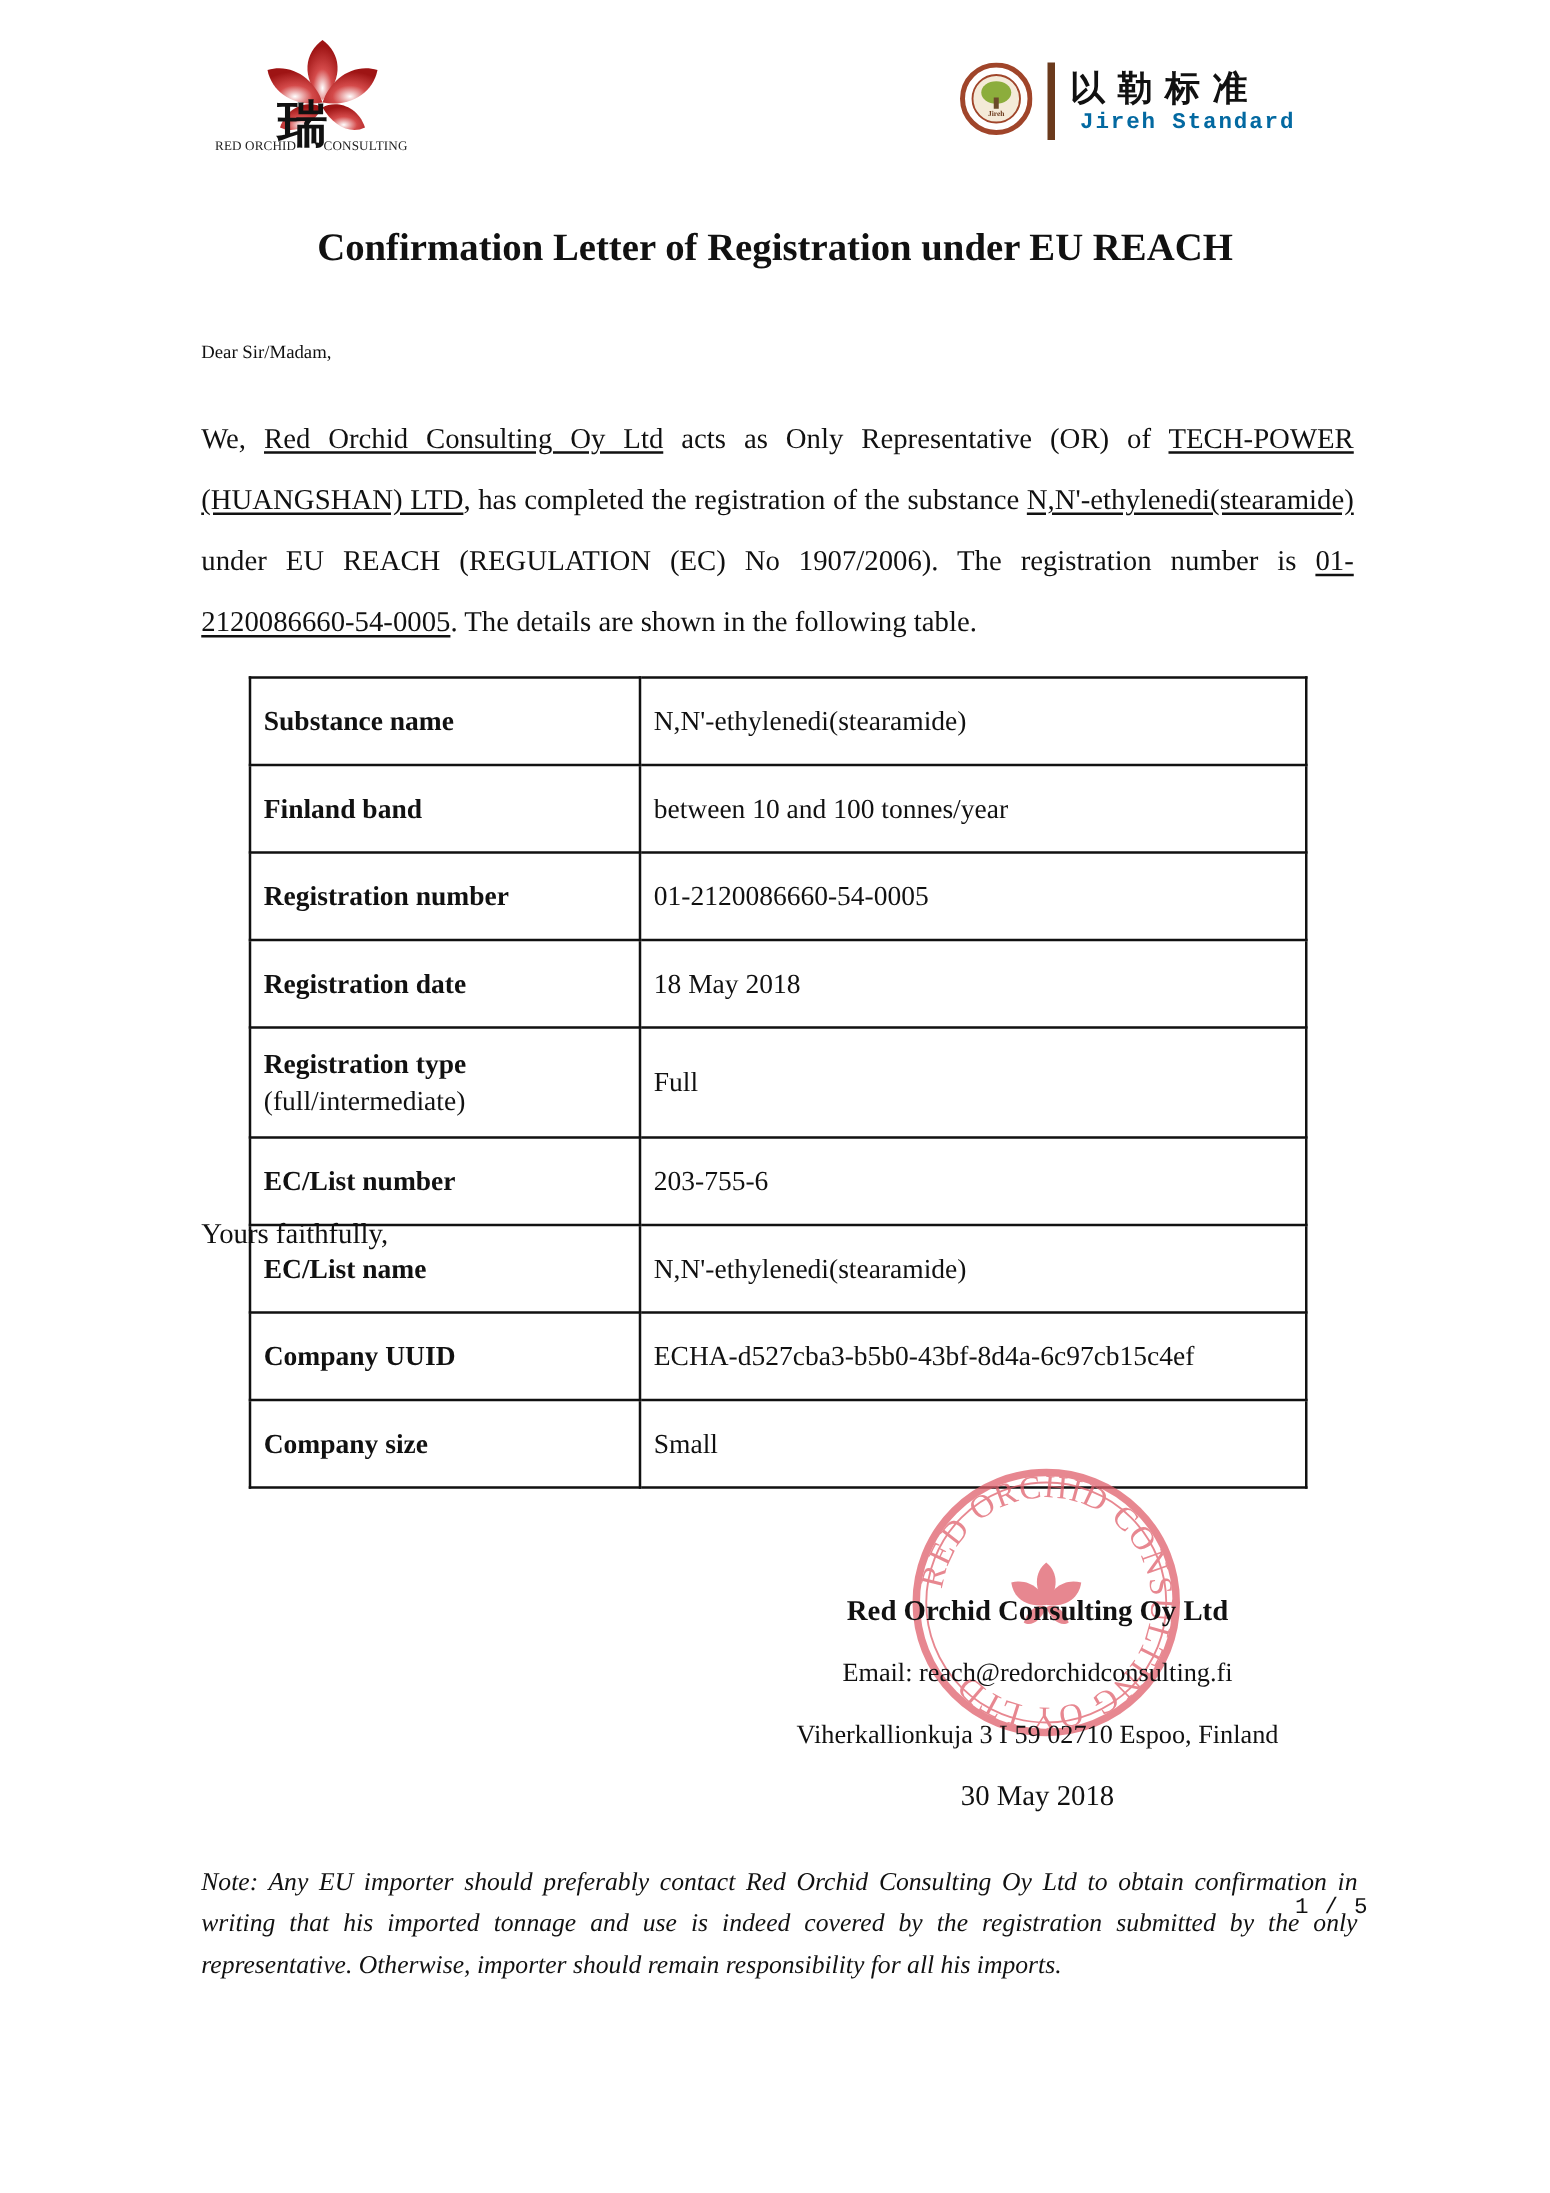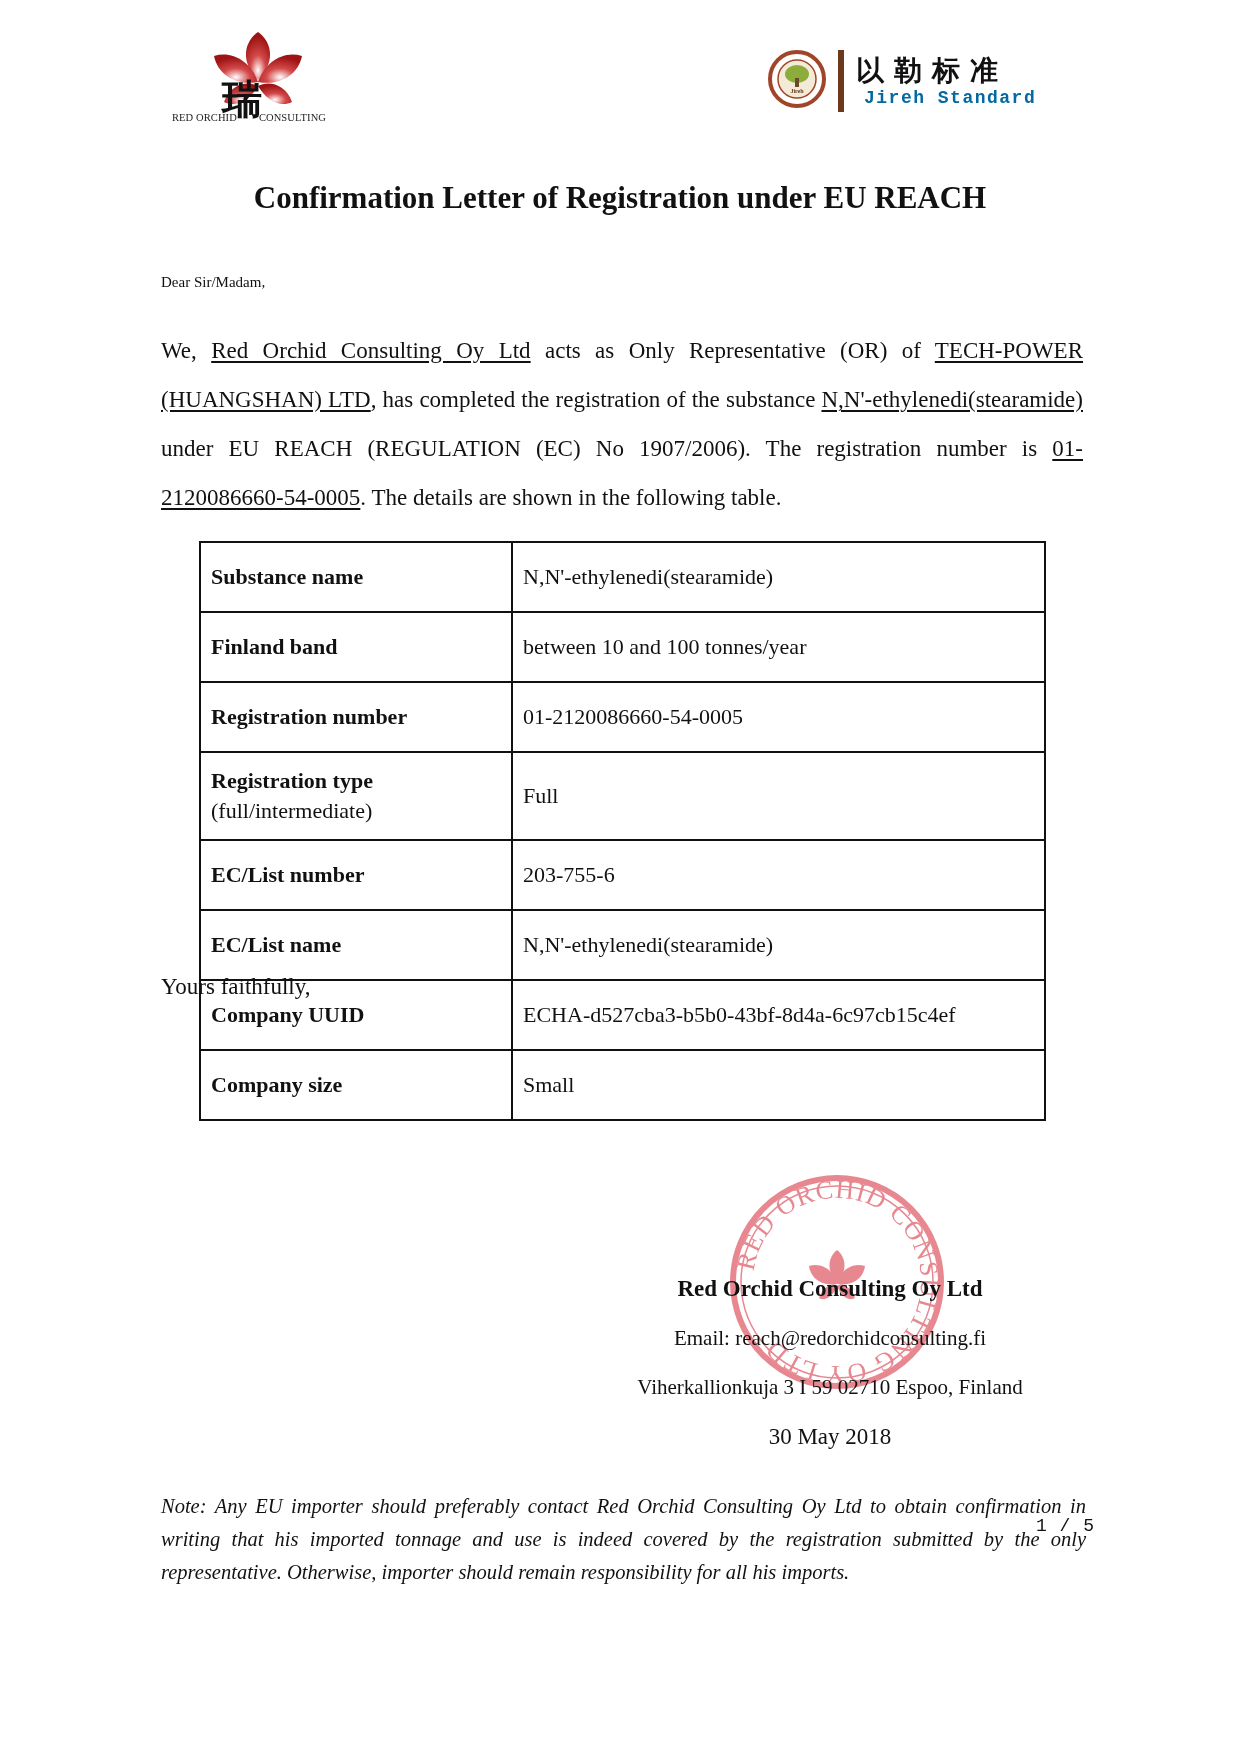--- a/index.html
+++ b/index.html
@@ -98,20 +98,24 @@
       <td>N,N'-ethylenedi(stearamide)</td>
     </tr>
     <tr>
       <td class="k">Finland band</td>
       <td>between 10 and 100 tonnes/year</td>
     </tr>
     <tr>
       <td class="k">Registration number</td>
       <td>01-2120086660-54-0005</td>
     </tr>
+    <tr>
+      <td class="k">Registration date</td>
+      <td>18 May 2018</td>
+    </tr>
     <tr class="tall">
       <td class="k">
         <span class="main">Registration type</span>
         <span class="sub">(full/intermediate)</span>
       </td>
       <td>Full</td>
     </tr>
     <tr>
       <td class="k">EC/List number</td>
       <td>203-755-6</td>

